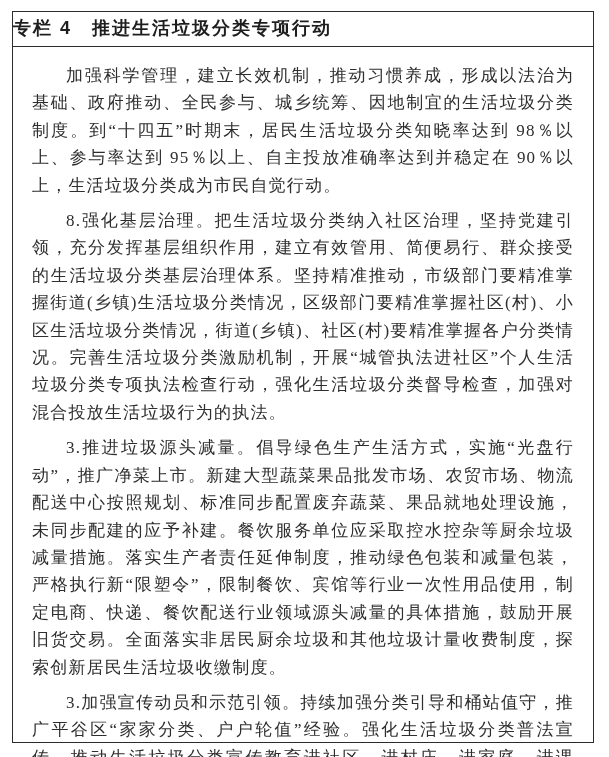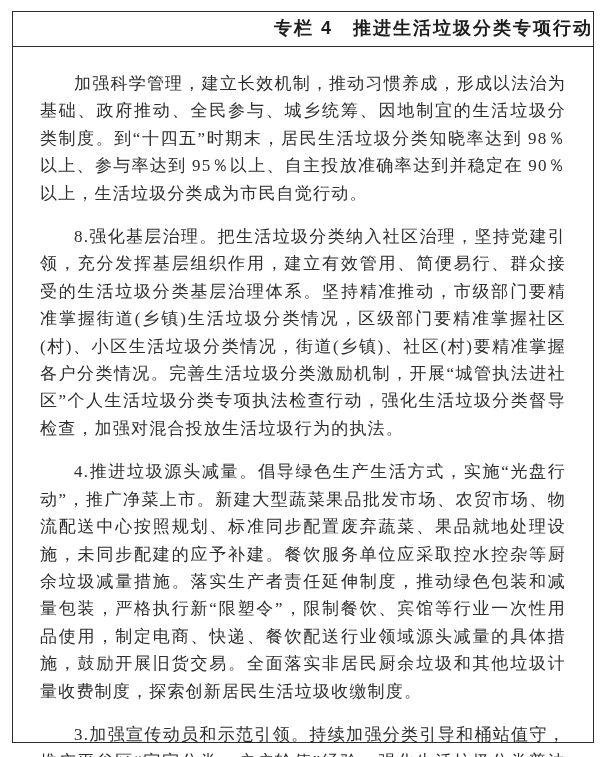--- a/index.html
+++ b/index.html
@@ -22,49 +22,49 @@
     height: 732px;
     box-sizing: border-box;
     border: 1.5px solid #2c2c2c;
     background: #ffffff;
   }
   .panel-title {
     box-sizing: border-box;
     height: 35px;
     line-height: 33px;
     border-bottom: 1.5px solid #2c2c2c;
-    text-align: right;
+    text-align: left;
     font-weight: bold;
     font-size: 18px;
     letter-spacing: 2px;
     color: #1e1e1e;
     font-family: "Liberation Sans", "DejaVu Sans", sans-serif;
     white-space: nowrap;
     overflow: hidden;
   }
   .panel-body {
     box-sizing: border-box;
     padding: 7px 11px 0 11px;
   }
   .panel-body p {
-    margin: 16px;
+    margin: 8px;
     font-size: 17px;
     line-height: 27.4px;
     letter-spacing: 1.2px;
     color: #2e2e2e;
     text-align: justify;
     text-justify: inter-ideograph;
     text-align-last: left;
     text-indent: 2em;
   }
 </style>
 </head>
 <body>
 
 <div class="panel">
   <div class="panel-title">专栏 4　推进生活垃圾分类专项行动</div>
   <div class="panel-body">
     <p>加强科学管理，建立长效机制，推动习惯养成，形成以法治为基础、政府推动、全民参与、城乡统筹、因地制宜的生活垃圾分类制度。到“十四五”时期末，居民生活垃圾分类知晓率达到 98％以上、参与率达到 95％以上、自主投放准确率达到并稳定在 90％以上，生活垃圾分类成为市民自觉行动。</p>
     <p>8.强化基层治理。把生活垃圾分类纳入社区治理，坚持党建引领，充分发挥基层组织作用，建立有效管用、简便易行、群众接受的生活垃圾分类基层治理体系。坚持精准推动，市级部门要精准掌握街道(乡镇)生活垃圾分类情况，区级部门要精准掌握社区(村)、小区生活垃圾分类情况，街道(乡镇)、社区(村)要精准掌握各户分类情况。完善生活垃圾分类激励机制，开展“城管执法进社区”个人生活垃圾分类专项执法检查行动，强化生活垃圾分类督导检查，加强对混合投放生活垃圾行为的执法。</p>
-    <p>4.推进垃圾源头减量。倡导绿色生产生活方式，实施“光盘行动”，推广净菜上市。新建大型蔬菜果品批发市场、农贸市场、物流配送中心按照规划、标准同步配置废弃蔬菜、果品就地处理设施，未同步配建的应予补建。餐饮服务单位应采取控水控杂等厨余垃圾减量措施。落实生产者责任延伸制度，推动绿色包装和减量包装，严格执行新“限塑令”，限制餐饮、宾馆等行业一次性用品使用，制定电商、快递、餐饮配送行业领域源头减量的具体措施，鼓励开展旧货交易。全面落实非居民厨余垃圾和其他垃圾计量收费制度，探索创新居民生活垃圾收缴制度。</p>
+    <p>3.推进垃圾源头减量。倡导绿色生产生活方式，实施“光盘行动”，推广净菜上市。新建大型蔬菜果品批发市场、农贸市场、物流配送中心按照规划、标准同步配置废弃蔬菜、果品就地处理设施，未同步配建的应予补建。餐饮服务单位应采取控水控杂等厨余垃圾减量措施。落实生产者责任延伸制度，推动绿色包装和减量包装，严格执行新“限塑令”，限制餐饮、宾馆等行业一次性用品使用，制定电商、快递、餐饮配送行业领域源头减量的具体措施，鼓励开展旧货交易。全面落实非居民厨余垃圾和其他垃圾计量收费制度，探索创新居民生活垃圾收缴制度。</p>
     <p>3.加强宣传动员和示范引领。持续加强分类引导和桶站值守，推广平谷区“家家分类、户户轮值”经验。强化生活垃圾分类普法宣传，推动生活垃圾分类宣传教育进社区、进村庄、进家庭、进课堂。在全市创建 4000 个生活垃圾分类示范小区(村)、5000 个示范单位、1000 个示范商业楼宇、30 个示范商业街区。实现示范校园全面创建，引导生活垃圾分类从娃娃抓起。</p>
   </div>
 </div>
 
 </body></html>

